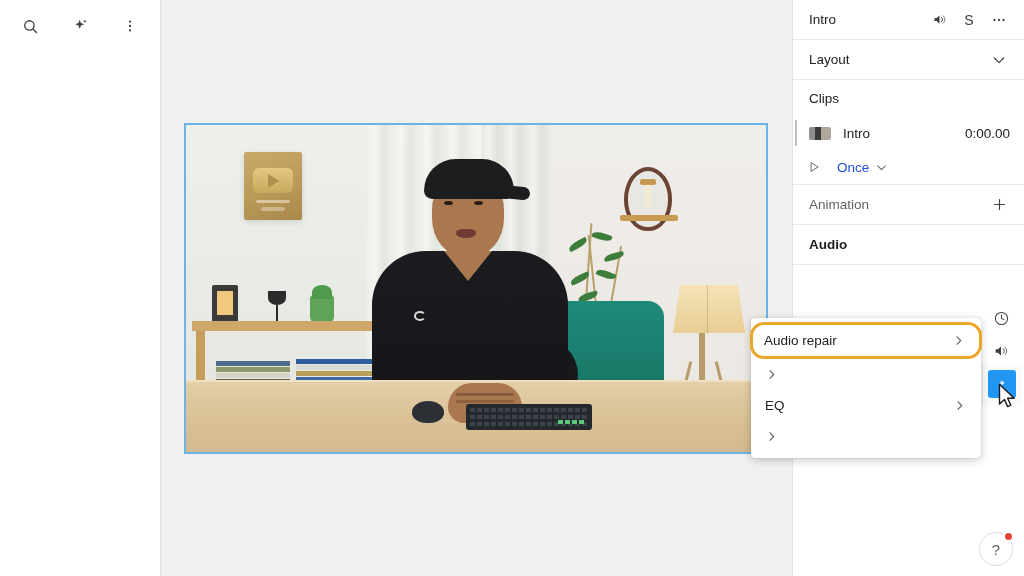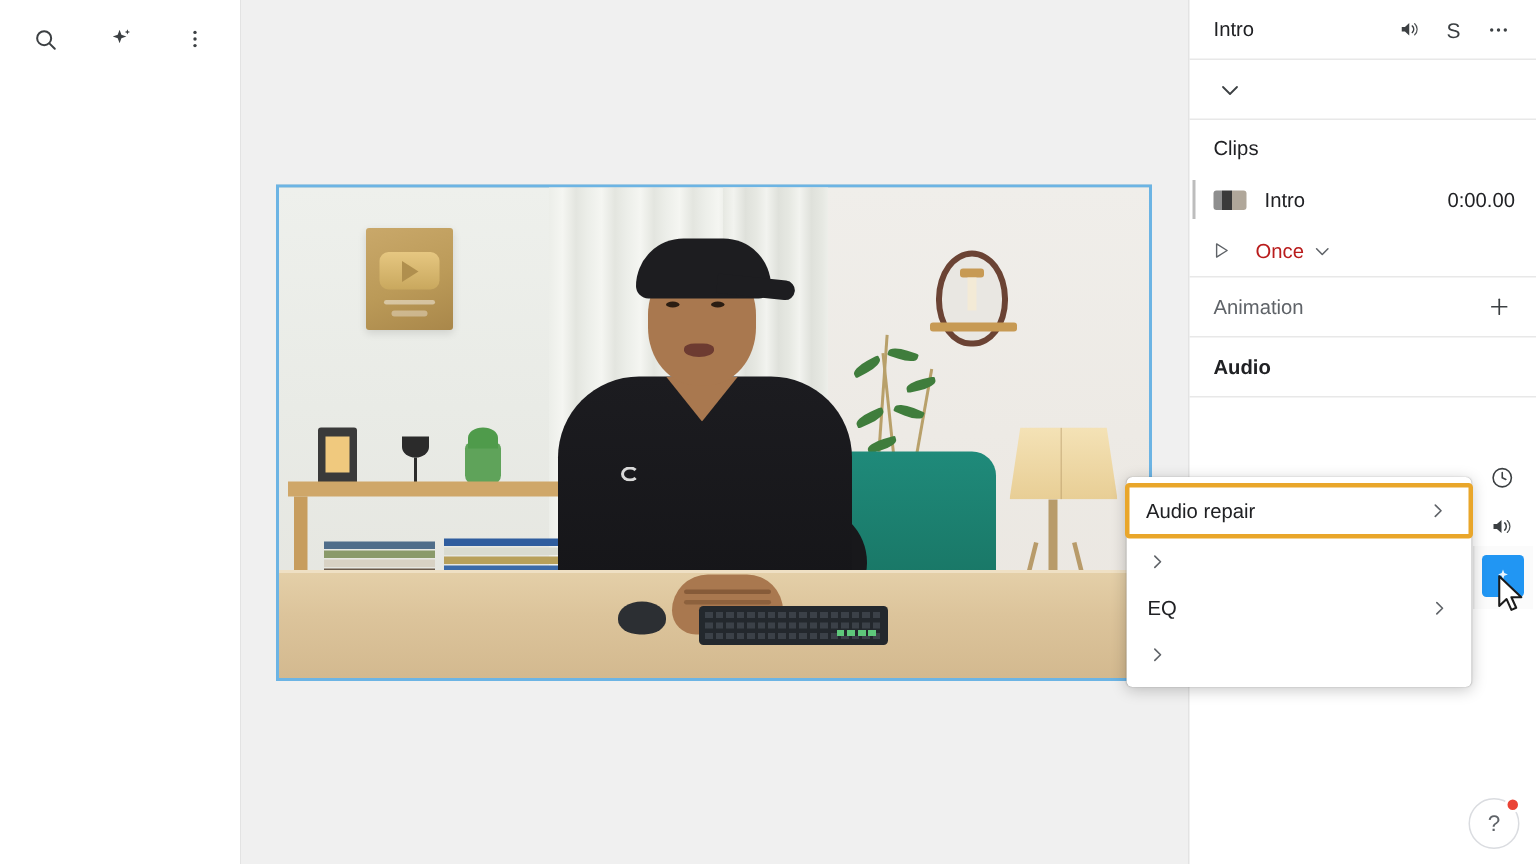--- a/index.html
+++ b/index.html
@@ -299,21 +299,21 @@
     position:absolute; left: 2px; top: 4px; width: 2px; height: 26px; background: #bdbdbd;
   }
   .clip-thumb {
     width: 22px; height: 13px; border-radius: 2px; margin-right: 12px;
     background: linear-gradient(90deg,#8e8e8e 0 25%, #3a3a3a 25% 55%, #b0a79a 55% 100%);
   }
   .clip-name { font-size: 13.5px; color:#202124; flex:1; }
   .clip-time { font-size: 13.5px; color:#202124; }
   .loop-row { display:flex; align-items:center; height: 34px; padding-left: 14px; cursor:pointer;}
   .loop-row .play-tri { margin-right: 16px; color:#5f6368; display:flex; }
-  .loop-row .loop-label { font-size:13.5px; color:#b91c1c; margin-right:6px; }
+  .loop-row .loop-label { font-size:13.5px; color:#1d4ed8; margin-right:6px; }
   .divider { height:1px; background:#e8e8e8; }
 
   
   .side-icon {
     position:absolute; right: 10px; width: 26px; height: 26px;
     display:flex; align-items:center; justify-content:center; color:#3c4043;
     cursor:pointer;
   }
   .blue-btn {
     position:absolute; right: 8px; top: 370px;
@@ -340,21 +340,21 @@
     position: relative;
     display:flex; align-items:center;
     height: 31px; margin: 0 1px;
     padding: 0 14px 0 13px;
     cursor: pointer;
   }
   .ctx-item .ctx-label { font-size: 13.5px; color:#202124; flex:1; }
   .ctx-item .ctx-arrow { color:#5f6368; display:flex; }
   .ctx-item.highlight {
     border: 3px solid #e9a62a;
-    border-radius: 3px;
+    border-radius: 14px;
     height: 37px;
     margin: 0 -1px;
     padding-left: 11px;
     gap: 17px;
   }
 
   
   .cursor { position:absolute; left: 998px; top: 383px; z-index: 80; }
 
   
@@ -511,20 +511,21 @@
         <svg width="16" height="16" viewBox="0 0 24 24" fill="currentColor">
           <circle cx="5.2" cy="12" r="1.7"></circle>
             <circle cx="12" cy="12" r="1.7"></circle>
             <circle cx="18.8" cy="12" r="1.7"></circle>
         </svg>
       </span>
     </div>
 
 
     <div class="rp-row">
+      <span class="rp-label">Layout</span>
       <span class="rp-ico">
         <svg width="16" height="16" viewBox="0 0 24 24" fill="none" stroke="currentColor" stroke-width="1.8" stroke-linecap="round" stroke-linejoin="round">
           <polyline points="5,9 12,16 19,9"></polyline>
         </svg>
       </span>
     </div>
 
     <div class="rp-section-title">Clips</div>
 
     <div class="clip-row">

